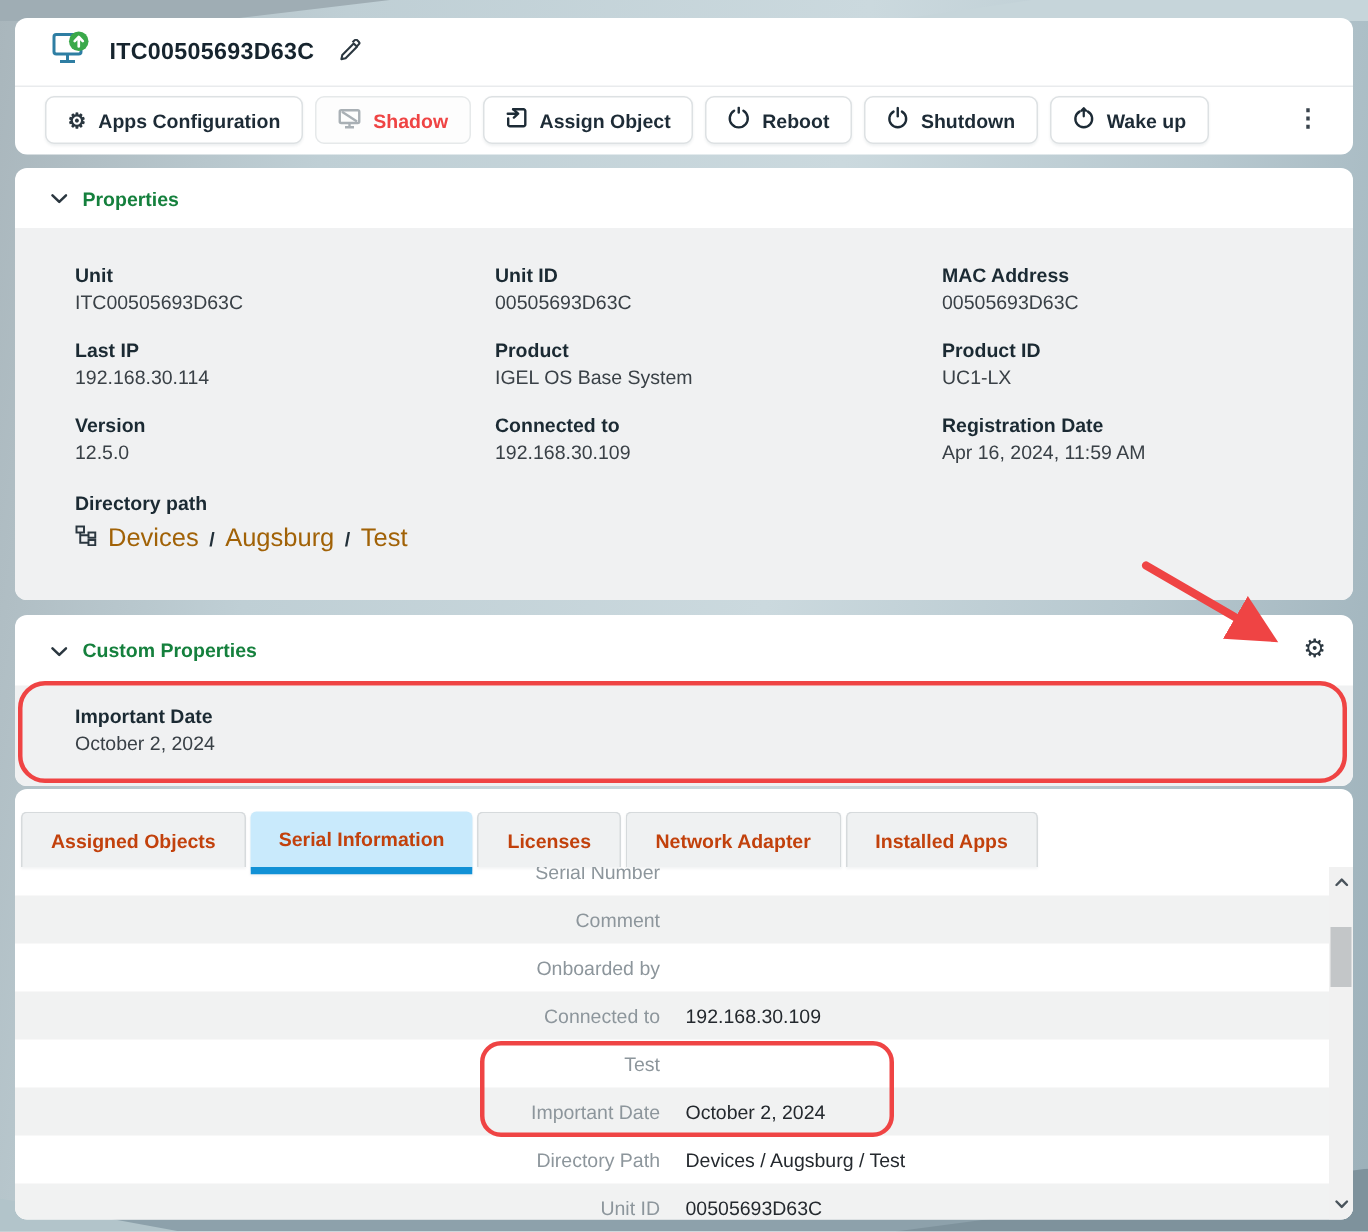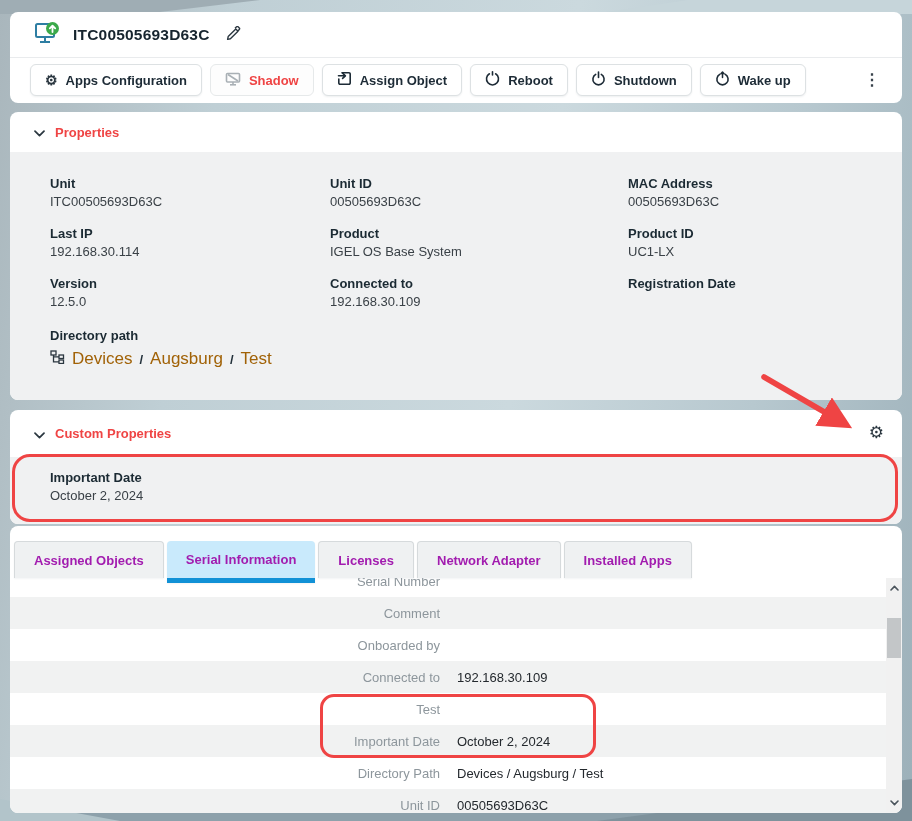--- a/index.html
+++ b/index.html
@@ -32,21 +32,21 @@
     font-family:"Liberation Sans",sans-serif; font-size:13px; font-weight:700; color:#1d2b36;
     box-shadow:0 1px 2px rgba(20,40,50,.07); cursor:pointer; white-space:nowrap;
   }
   .tb-btn.disabled { color:#ef4444; border-color:#e6e9ea; box-shadow:none; cursor:default; background:#fdfdfd; }
   .tb-btn svg { flex:0 0 auto; }
   .tb-spacer { flex:1; }
   .kebab { font-size:16px; font-weight:700; color:#39434c; line-height:1; }
 
   
   .section-head { height:40px; display:flex; align-items:center; padding:0 24px; gap:10px; cursor:pointer; }
-  .section-title { font-size:13px; font-weight:700; color:#ef4444; }
+  .section-title { font-size:13px; font-weight:700; color:#15803d; }
   .section-body { position:absolute; left:0; right:0; bottom:0; background:#f0f1f2; border-radius:0 0 8px 8px; }
 
   .props-card { top:112px; height:288px; }
   .props-card .section-body { top:40px; padding:24px 20px 0 40px; }
   .props-grid { display:grid; grid-template-columns:280px 298px 1fr; row-gap:17px; }
   .prop-label { font-size:13px; font-weight:700; color:#1b2a33; margin-bottom:3px; }
   .prop-value { font-size:13px; color:#3a4147; }
   .dirpath-block { margin-top:19px; }
   .dirpath-row { display:flex; align-items:center; gap:7px; margin-top:6px; }
   .dirpath-link { font-size:17px; color:#a16207; text-decoration:none; cursor:pointer; }
@@ -57,21 +57,21 @@
   .custom-card .section-body { top:47px; padding:13px 20px 0 40px; }
   .gear-right { position:absolute; right:16px; top:6px; }
   .gear-glyph { font-size:17px; color:#2b3740; line-height:1; }
 
   
   .table-card { top:526px; height:287px; border-radius:8px 8px 8px 8px; }
   .tabs { position:absolute; left:4px; top:15px; display:flex; gap:3px; }
   .tab {
     height:37px; display:inline-flex; align-items:center; padding:0 19px;
     background:#eff1f2; border:1px solid #d6dadc; border-bottom:none; border-radius:4px 4px 0 0;
-    font-family:"Liberation Sans",sans-serif; font-size:13px; font-weight:700; color:#a21caf;
+    font-family:"Liberation Sans",sans-serif; font-size:13px; font-weight:700; color:#c2410c;
     cursor:pointer; box-shadow:0 1px 2px rgba(20,40,50,.05); white-space:nowrap;
   }
   .tab.active { background:#c9eafc; border:none; height:42px; border-bottom:5px solid #1191d6; position:relative; z-index:3; }
 
   .rows-viewport { position:absolute; left:0; right:0; top:52px; bottom:0; overflow:hidden; border-radius:0 0 8px 8px; }
   .info-row { height:32px; display:flex; align-items:center; font-size:13px; }
   .info-row:first-child { margin-top:-13px; }
   .info-row:nth-child(even) { background:#f1f2f2; }
   .row-label { width:430px; text-align:right; color:#8d969c; }
   .row-value { padding-left:17px; color:#24292e; }
@@ -213,20 +213,21 @@
       <div>
           <div class="prop-label">Version</div>
           <div class="prop-value">12.5.0</div>
         </div>
       <div>
           <div class="prop-label">Connected to</div>
           <div class="prop-value">192.168.30.109</div>
         </div>
       <div>
           <div class="prop-label">Registration Date</div>
+          <div class="prop-value">Apr 16, 2024, 11:59 AM</div>
         </div>
     </div>
     <div class="dirpath-block">
       <div class="prop-label">Directory path</div>
       <div class="dirpath-row">
         <span>
           <svg width="15" height="14" viewBox="0 0 15 14">
             <rect x="1" y="1" width="5" height="4" fill="none" stroke="#2b3740" stroke-width="1.3"></rect>
             <rect x="9" y="5" width="4.5" height="3.5" fill="none" stroke="#2b3740" stroke-width="1.3"></rect>
             <rect x="9" y="10" width="4.5" height="3.5" fill="none" stroke="#2b3740" stroke-width="1.3"></rect>

